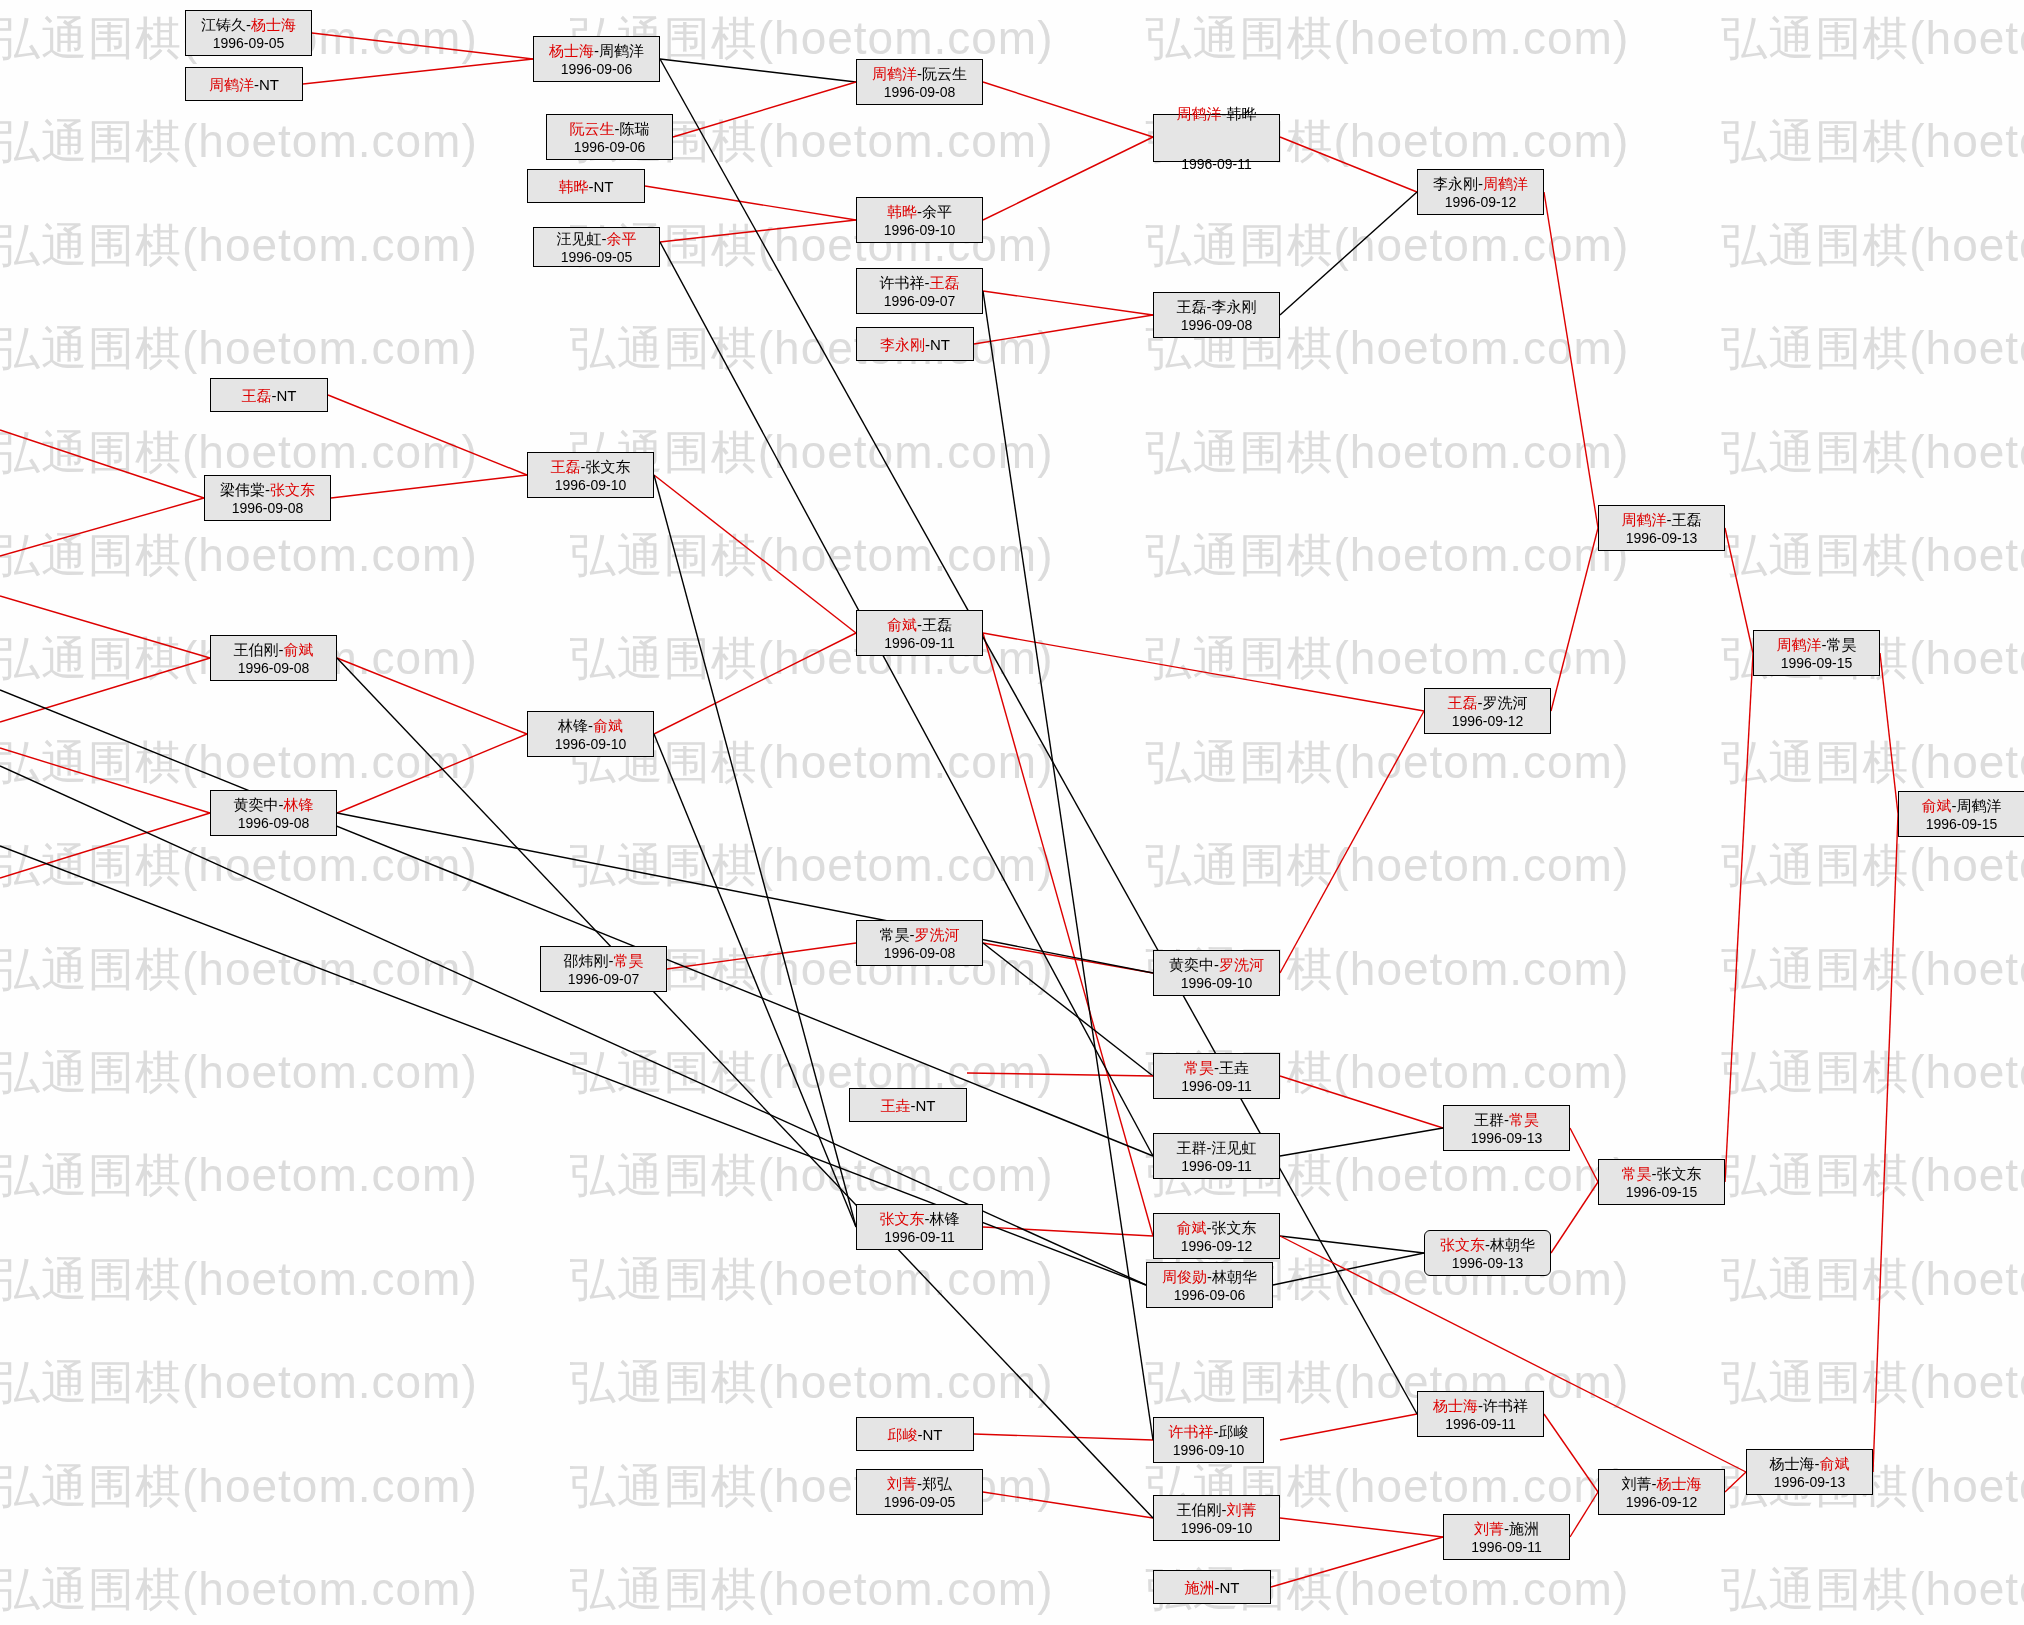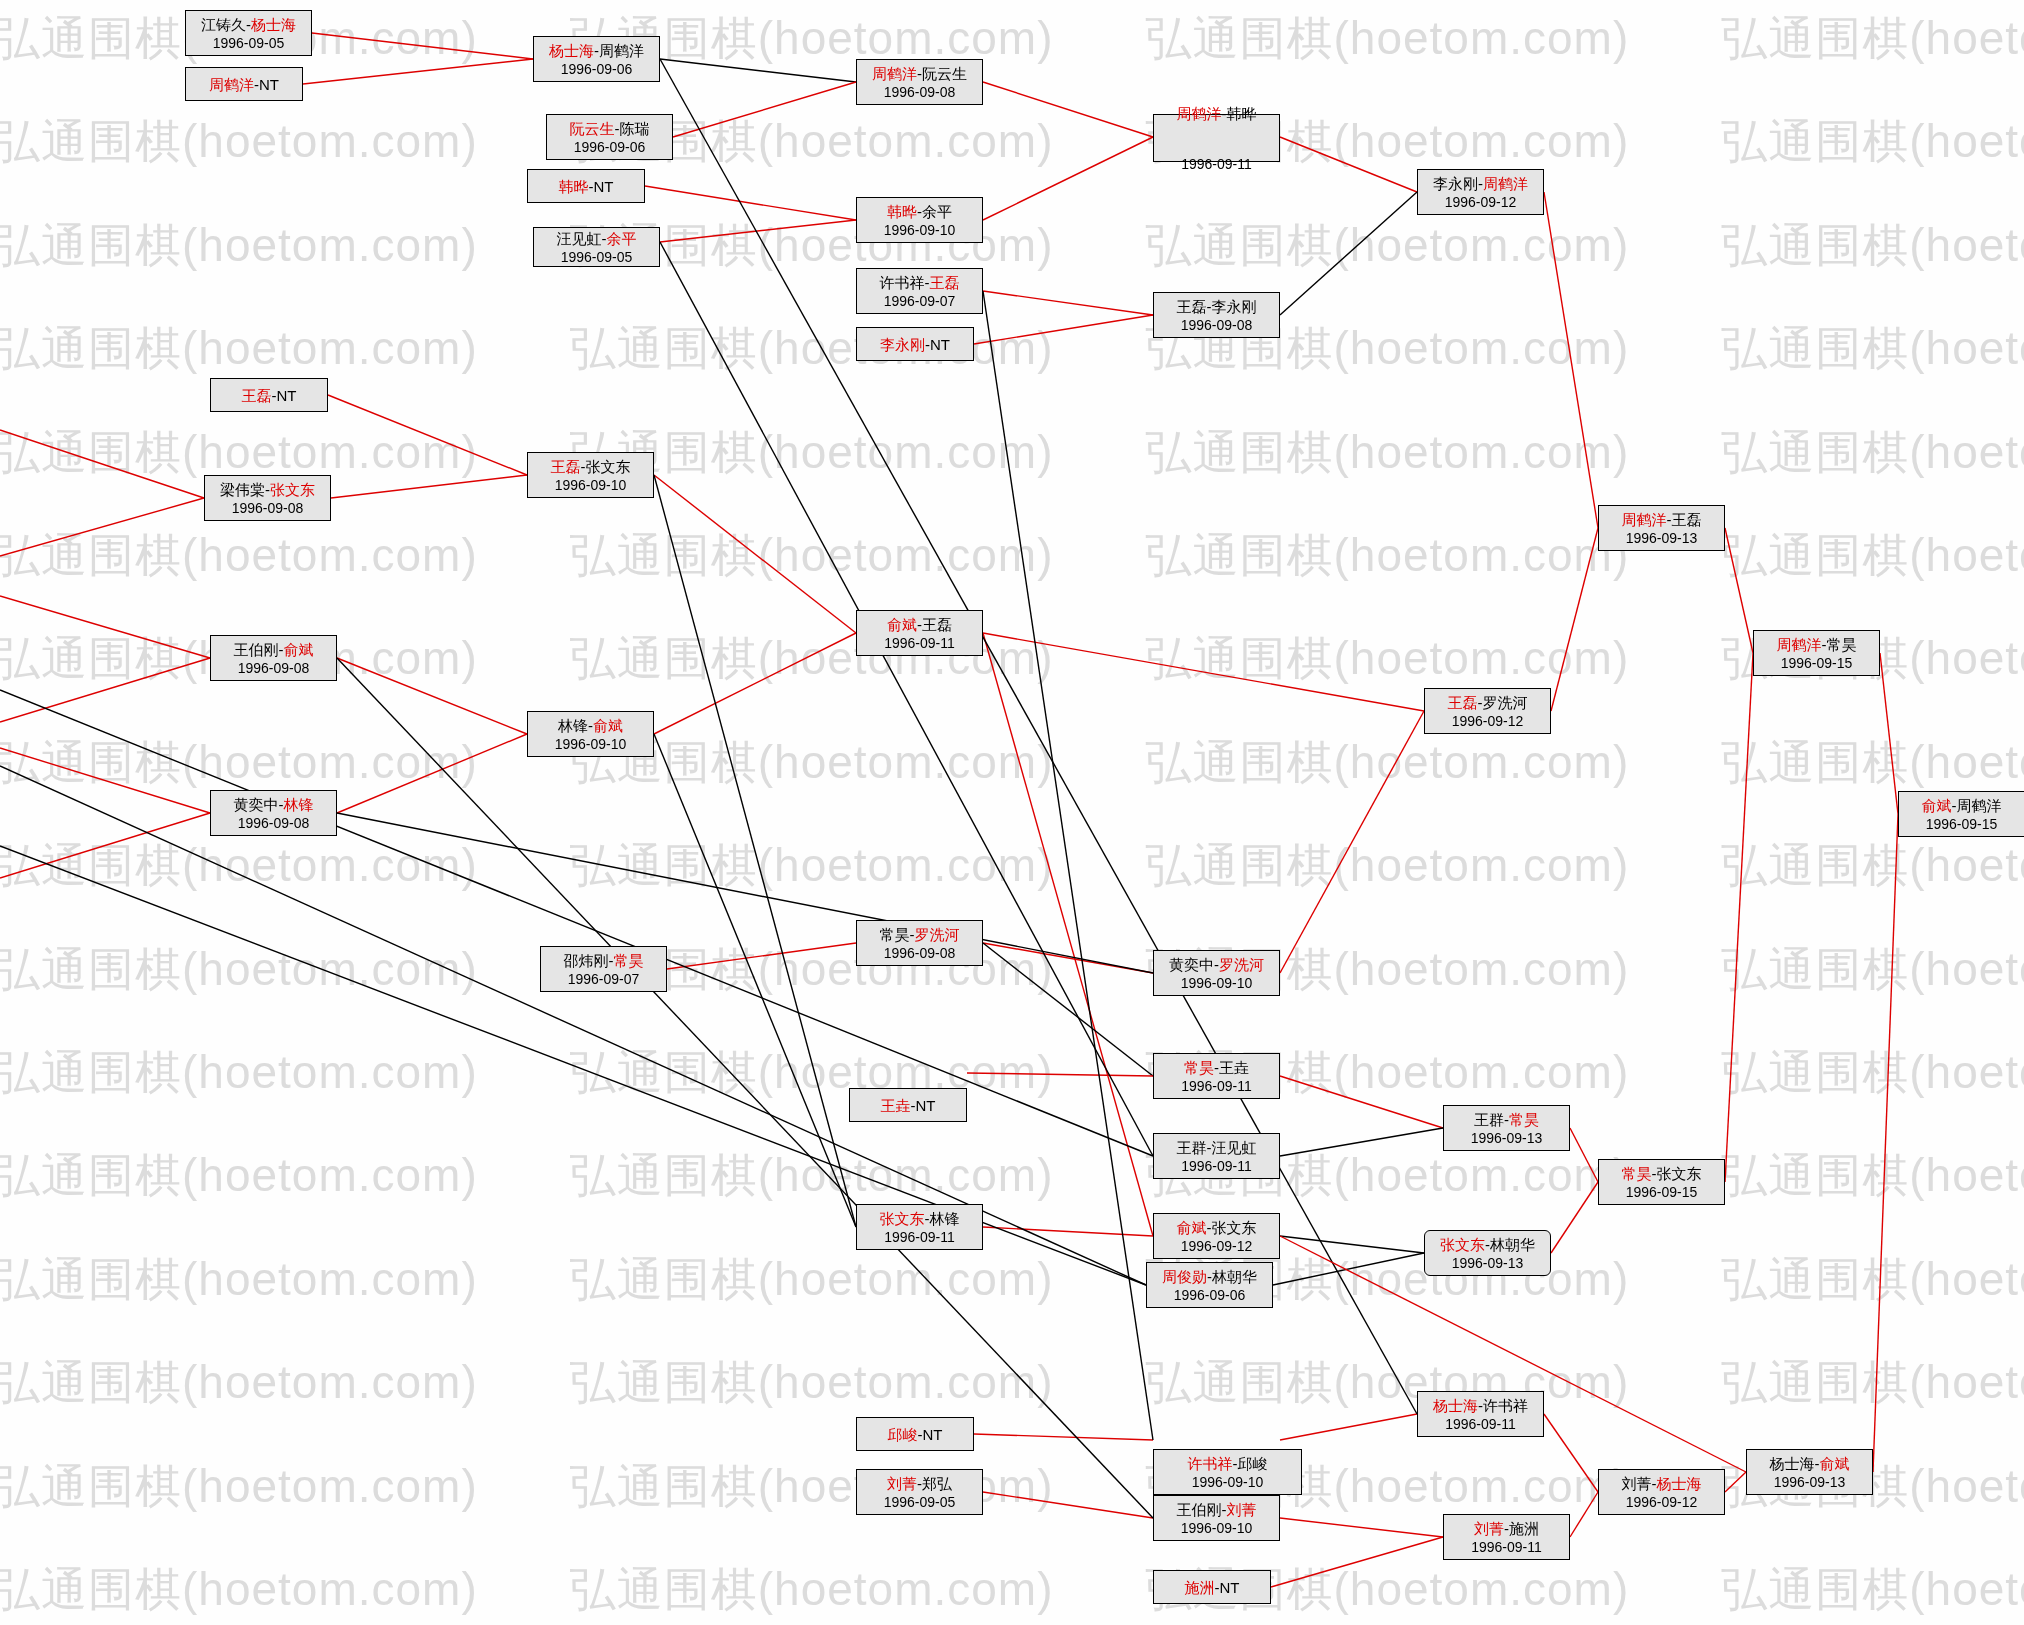--- a/index.html
+++ b/index.html
@@ -246,21 +246,21 @@
         <div class="date">1996-09-11</div>
       </div>
       <div class="match" style="left: 1153px; top: 1213px; width: 127px; height: 46px;">
         <div class="names"><span class="win">俞斌</span><span>-</span><span>张文东</span></div>
         <div class="date">1996-09-12</div>
       </div>
       <div class="match" style="left: 1146px; top: 1262px; width: 127px; height: 46px;">
         <div class="names"><span class="win">周俊勋</span><span>-</span><span>林朝华</span></div>
         <div class="date">1996-09-06</div>
       </div>
-      <div class="match" style="left: 1153px; top: 1417px; width: 149px; height: 46px; margin-top: 32px;">
+      <div class="match" style="left: 1153px; top: 1417px; width: 111px; height: 46px;">
         <div class="names"><span class="win">许书祥</span><span>-</span><span>邱峻</span></div>
         <div class="date">1996-09-10</div>
       </div>
       <div class="match" style="left: 1153px; top: 1495px; width: 127px; height: 46px;">
         <div class="names"><span>王伯刚</span><span>-</span><span class="win">刘菁</span></div>
         <div class="date">1996-09-10</div>
       </div>
       <div class="match" style="left: 1153px; top: 1570px; width: 118px; height: 34px;">
         <div class="names"><span class="win">施洲</span><span>-</span><span>NT</span></div>
       </div>

